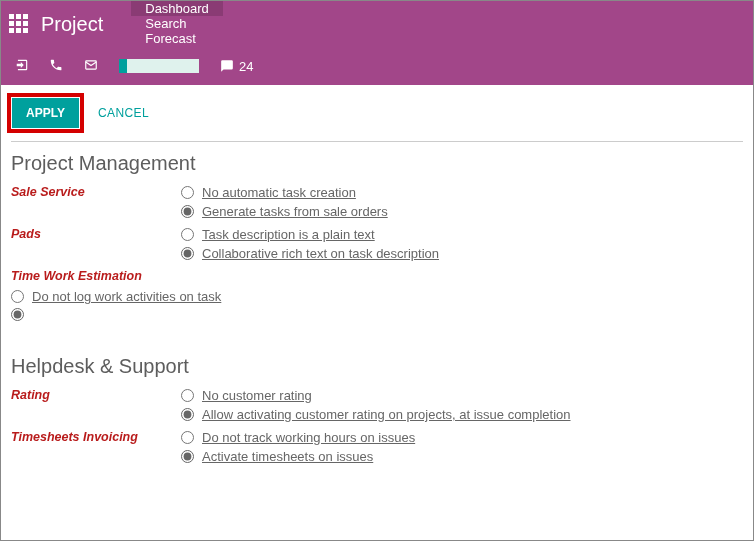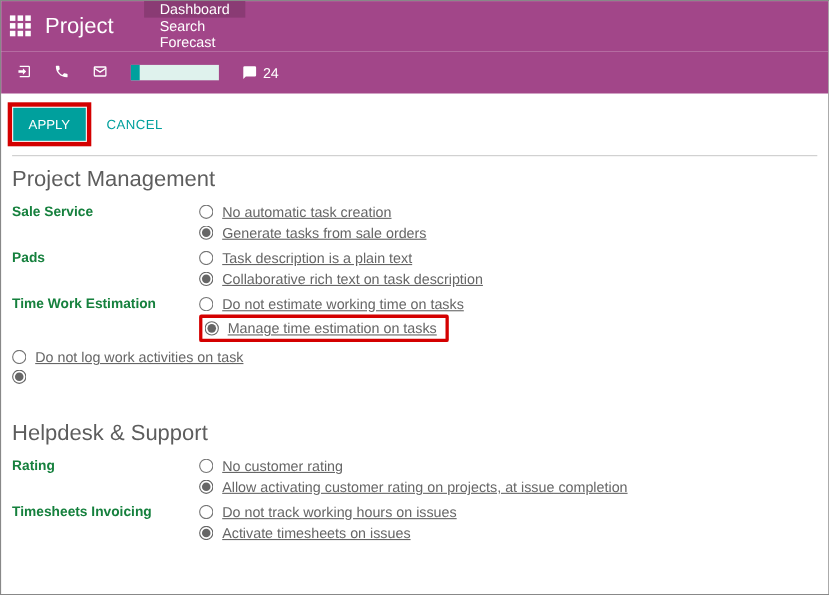--- a/index.html
+++ b/index.html
@@ -15,29 +15,29 @@
   .nav-item.highlighted { border: 3px solid #d40000; border-radius: 2px; margin: 2px 0; }
   
   .subbar { background: #a24689; height: 38px; display: flex; align-items: center; padding: 0 14px; gap: 20px; color: #fff; }
   .subbar .msg-badge { display: flex; align-items: center; gap: 4px; }
   .presence-bar { width: 80px; height: 14px; background: #dff2ed; border-left: 8px solid #00a09d; }
   .sys-icon { cursor: pointer; }
   
   .content-wrap { position: relative; height: calc(541px - 46px - 38px); overflow-y: scroll; }
   
   .actions { padding: 8px 10px 8px 6px; display: flex; align-items: center; gap: 14px; }
-  .apply-btn { background: #00a09d; color: #fff; border: none; padding: 8px 14px; font-size: 12px; font-weight: 400; cursor: pointer; }
+  .apply-btn { background: #00a09d; color: #fff; border: none; padding: 8px 14px; font-size: 12px; font-weight: 700; cursor: pointer; }
   .apply-wrap { border: 4px solid #d40000; padding: 1px; }
   .cancel-link { color: #00a09d; font-size: 12px; letter-spacing: 0.4px; cursor: pointer; }
   .hr { border: none; border-top: 1px solid #ccc; margin: 0 10px 6px 10px; }
   
   .section { padding: 4px 10px 10px 10px; }
   h2 { font-size: 20px; font-weight: 400; color: #5d5d5d; margin-bottom: 8px; }
   .field-row { display: flex; align-items: flex-start; margin-bottom: 4px; }
-  .field-label { width: 170px; font-weight: 700; font-size: 12.5px; color: #15803d; padding-top: 2px; }
+  .field-label { width: 170px; font-weight: 700; font-size: 12.5px; color: #b91c1c; padding-top: 2px; font-style: italic; }
   .options { flex: 1; }
   .opt { display: flex; align-items: center; gap: 8px; padding: 2px 0; font-size: 13px; color: #666; text-decoration: underline; }
   .opt input[type=radio] { accent-color: #666; margin:0; width:13px; height:13px; }
   .opt.hl { display: inline-flex; border: 3px solid #d40000; padding: 2px 8px 2px 2px; border-radius: 2px; }
   .spacer { height: 14px; }
   
   ::-webkit-scrollbar { width: 16px; }
   ::-webkit-scrollbar-track { background: #f0f0f0; }
   ::-webkit-scrollbar-thumb { background: #c2c2c2; }
   ::-webkit-scrollbar-button { background:#f0f0f0; height:16px; }
@@ -131,32 +131,20 @@
             <div>
               <label class="opt">
                 <input type="radio" name="s0f1" checked="" style="">
                 <span>Collaborative rich text on task description</span>
               </label>
             </div>
           </div>
         </div>
         <div class="field-row">
           <div class="field-label">Time Work Estimation</div>
-          <div class="options">
-            <div>
-              <label class="opt">
-                <input type="radio" name="s0f2" style="">
-                <span>Do not estimate working time on tasks</span>
-              </label>
-            </div>
-            <div><label class="opt hl">
-                <input type="radio" name="s0f2" checked="" style="">
-                <span>Manage time estimation on tasks</span>
-              </label></div>
-          </div>
         </div>
         <div class="field-row">
           <div class="options">
             <div>
               <label class="opt">
                 <input type="radio" name="s0f3" style="">
                 <span>Do not log work activities on task</span>
               </label>
             </div>
             <div>

